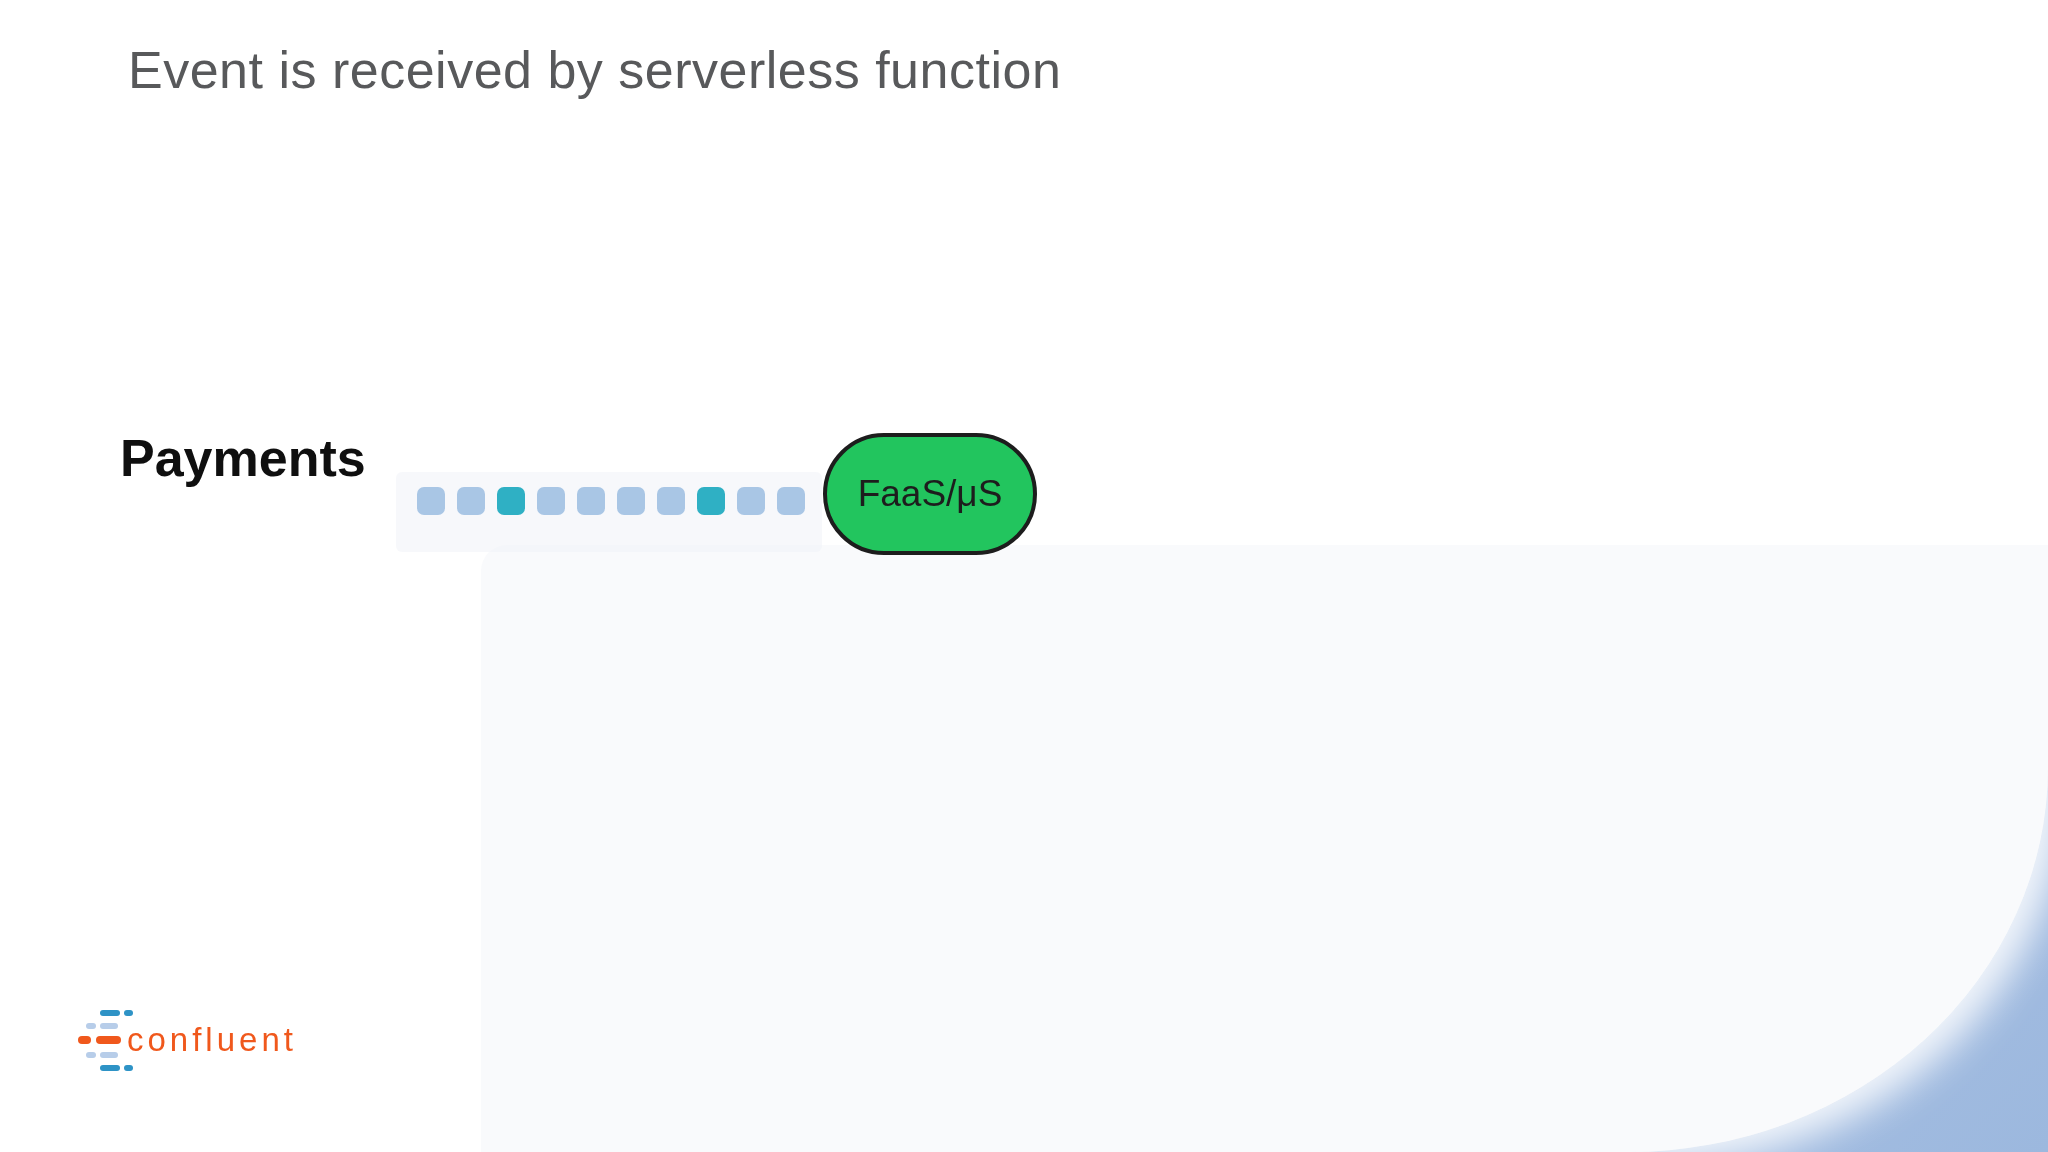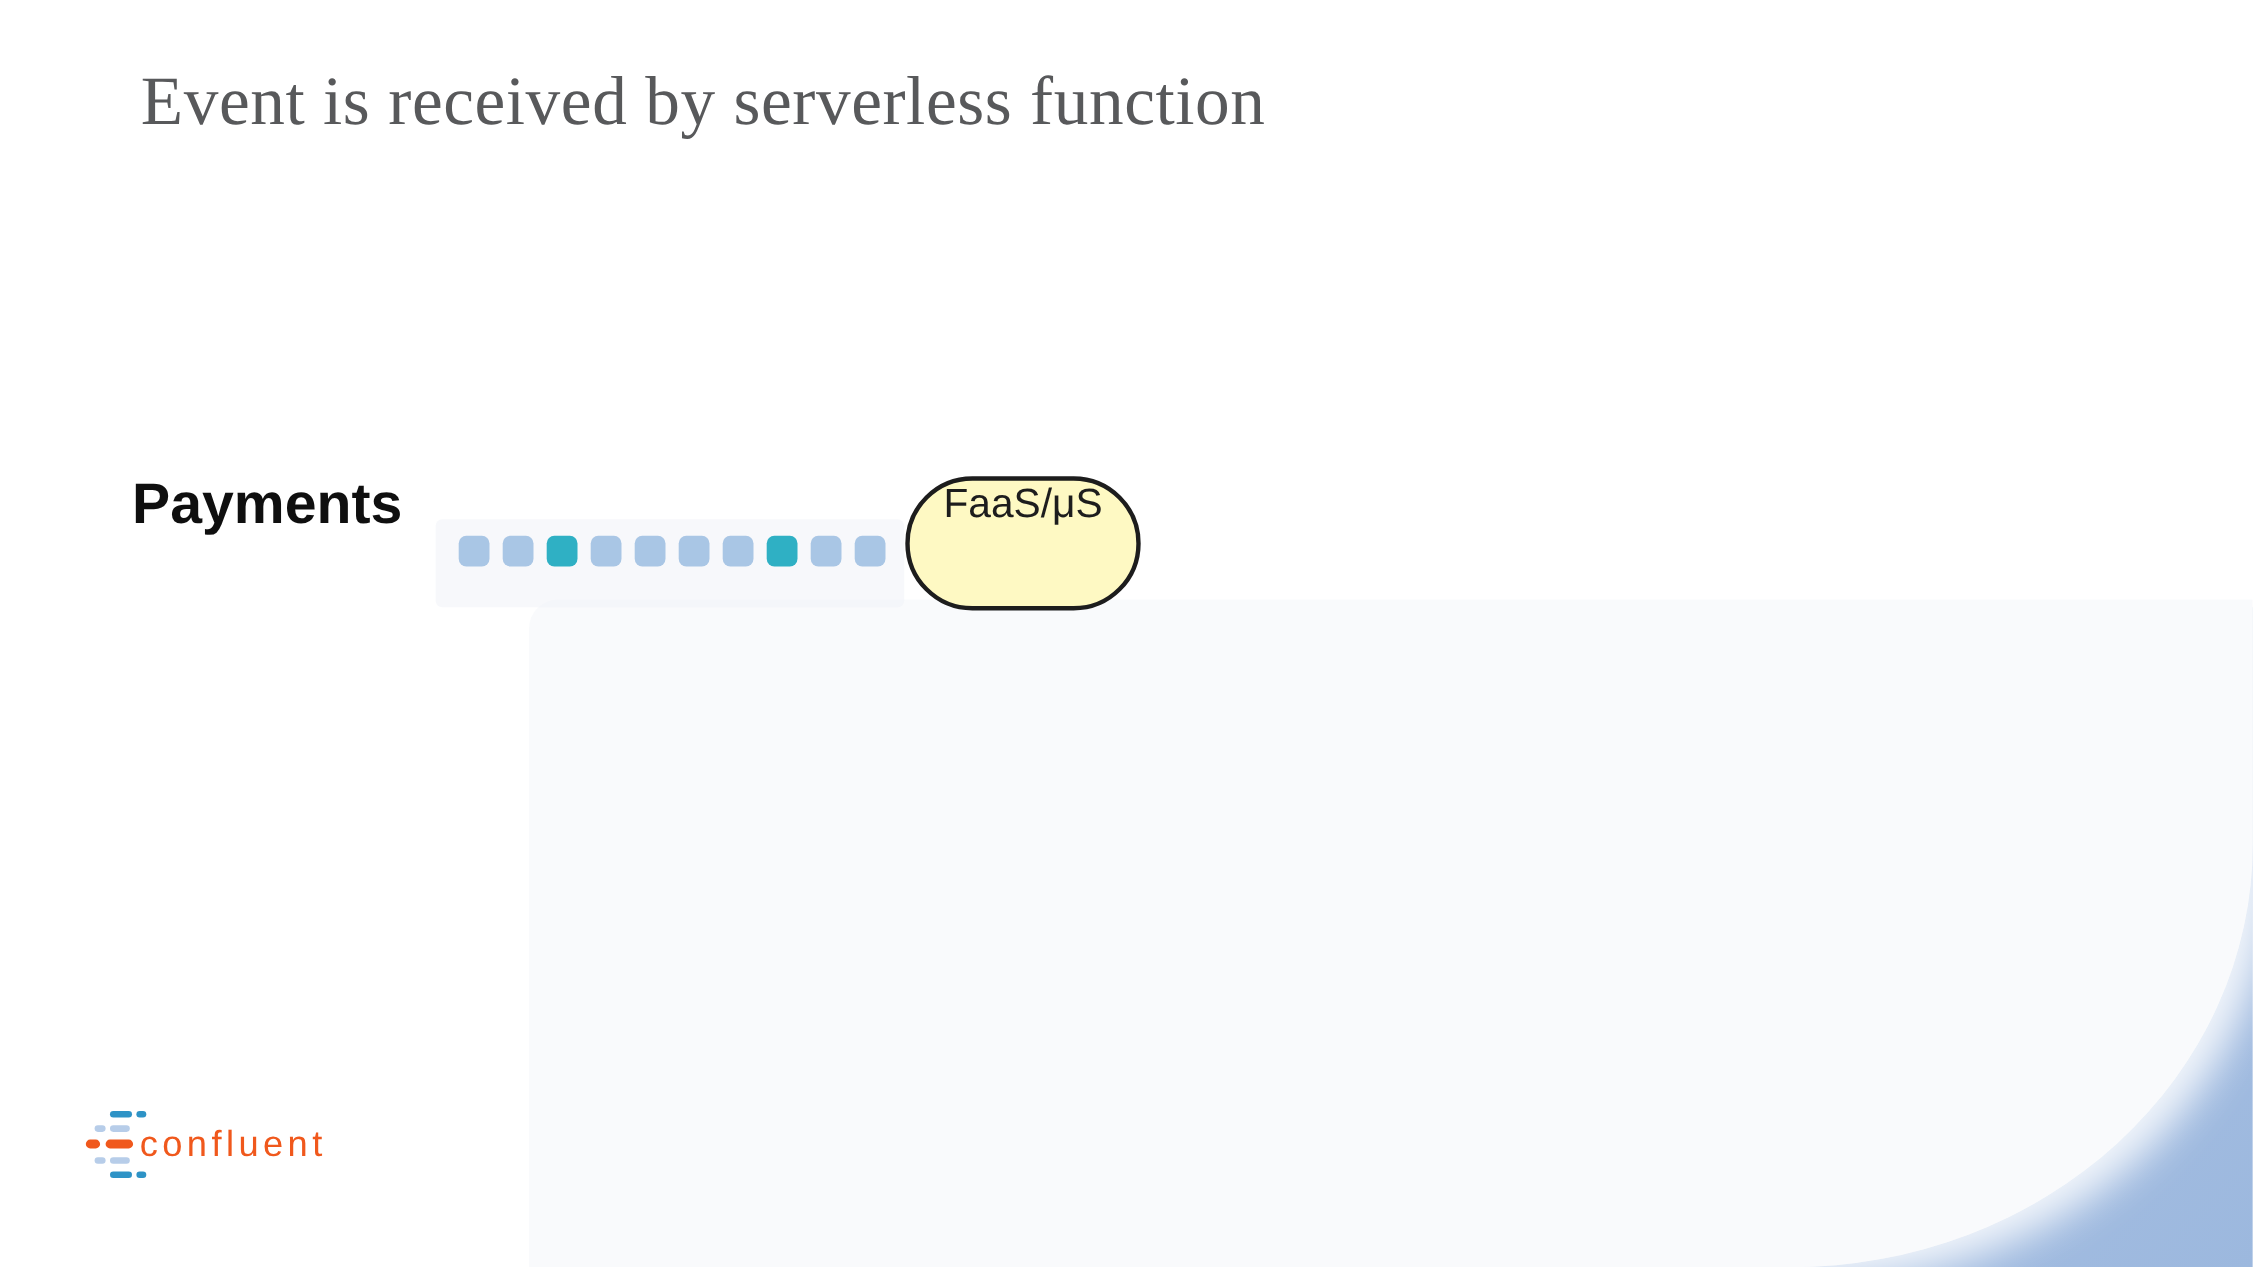--- a/index.html
+++ b/index.html
@@ -23,28 +23,27 @@
   .page {
     position: absolute;
     inset: 0;
     background: #ffffff;
     border-bottom-right-radius: 420px 385px;
     box-shadow: 18px 14px 36px rgba(255,255,255,0.85);
     overflow: hidden;
   }
   .page-title {
     position: absolute;
-    left: 128px; top: 56px;
+    left: 128px; top: 40px;
     margin: 0;
-    font-size: 63px;
+    font-size: 52px;
     font-weight: 300;
     letter-spacing: 0.5px;
     color: var(--title-gray, #58595b);
     white-space: nowrap;
-    font-family: Liberation Serif, serif;
   }
   
   .subtle-panel {
     position: absolute;
     left: 481px; top: 545px; right: 0; bottom: 0;
     background: rgba(238, 241, 246, 0.35);
     border-top-left-radius: 26px;
   }
   .stream-band {
     position: absolute;
@@ -71,24 +70,25 @@
     width: 28px; height: 28px;
     border-radius: 7px;
   }
   .sq.light { background: var(--square-light, #a9c6e5); }
   .sq.teal  { background: var(--square-teal, #2fb0c4); }
   .faas {
     position: absolute;
     left: 823px; top: 433px;
     width: 214px; height: 122px;
     box-sizing: border-box;
-    background: #fef9c3;
+    background: #22c55e;
     border: 4px solid var(--pill-border, #1d1d1d);
     border-radius: 61px;
     display: flex;
+    align-items: center;
     justify-content: center;
   }
   .faas-label {
     font-size: 37px;
     color: var(--pill-border, #1d1d1d);
   }
   .logo {
     position: absolute;
     left: 78px; top: 1008px;
     width: 340px; height: 70px;

